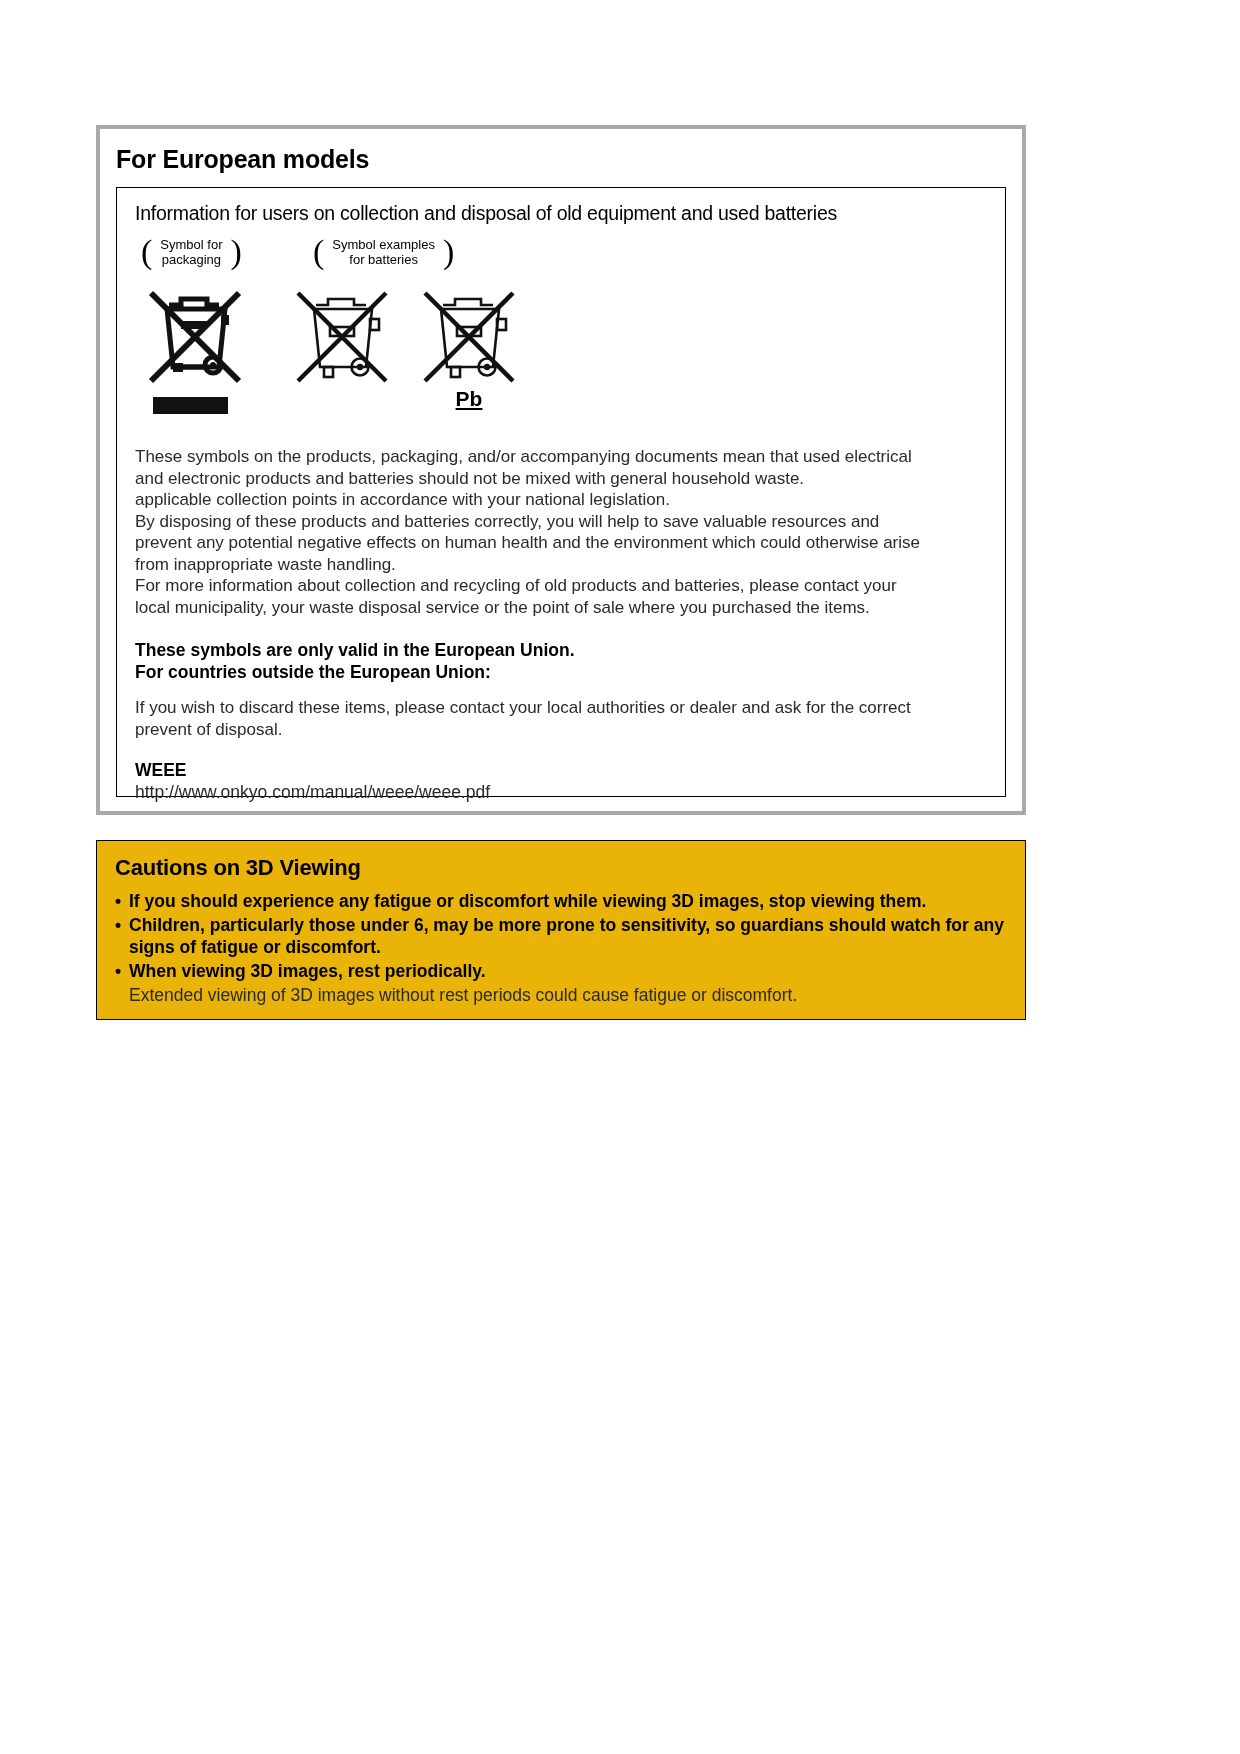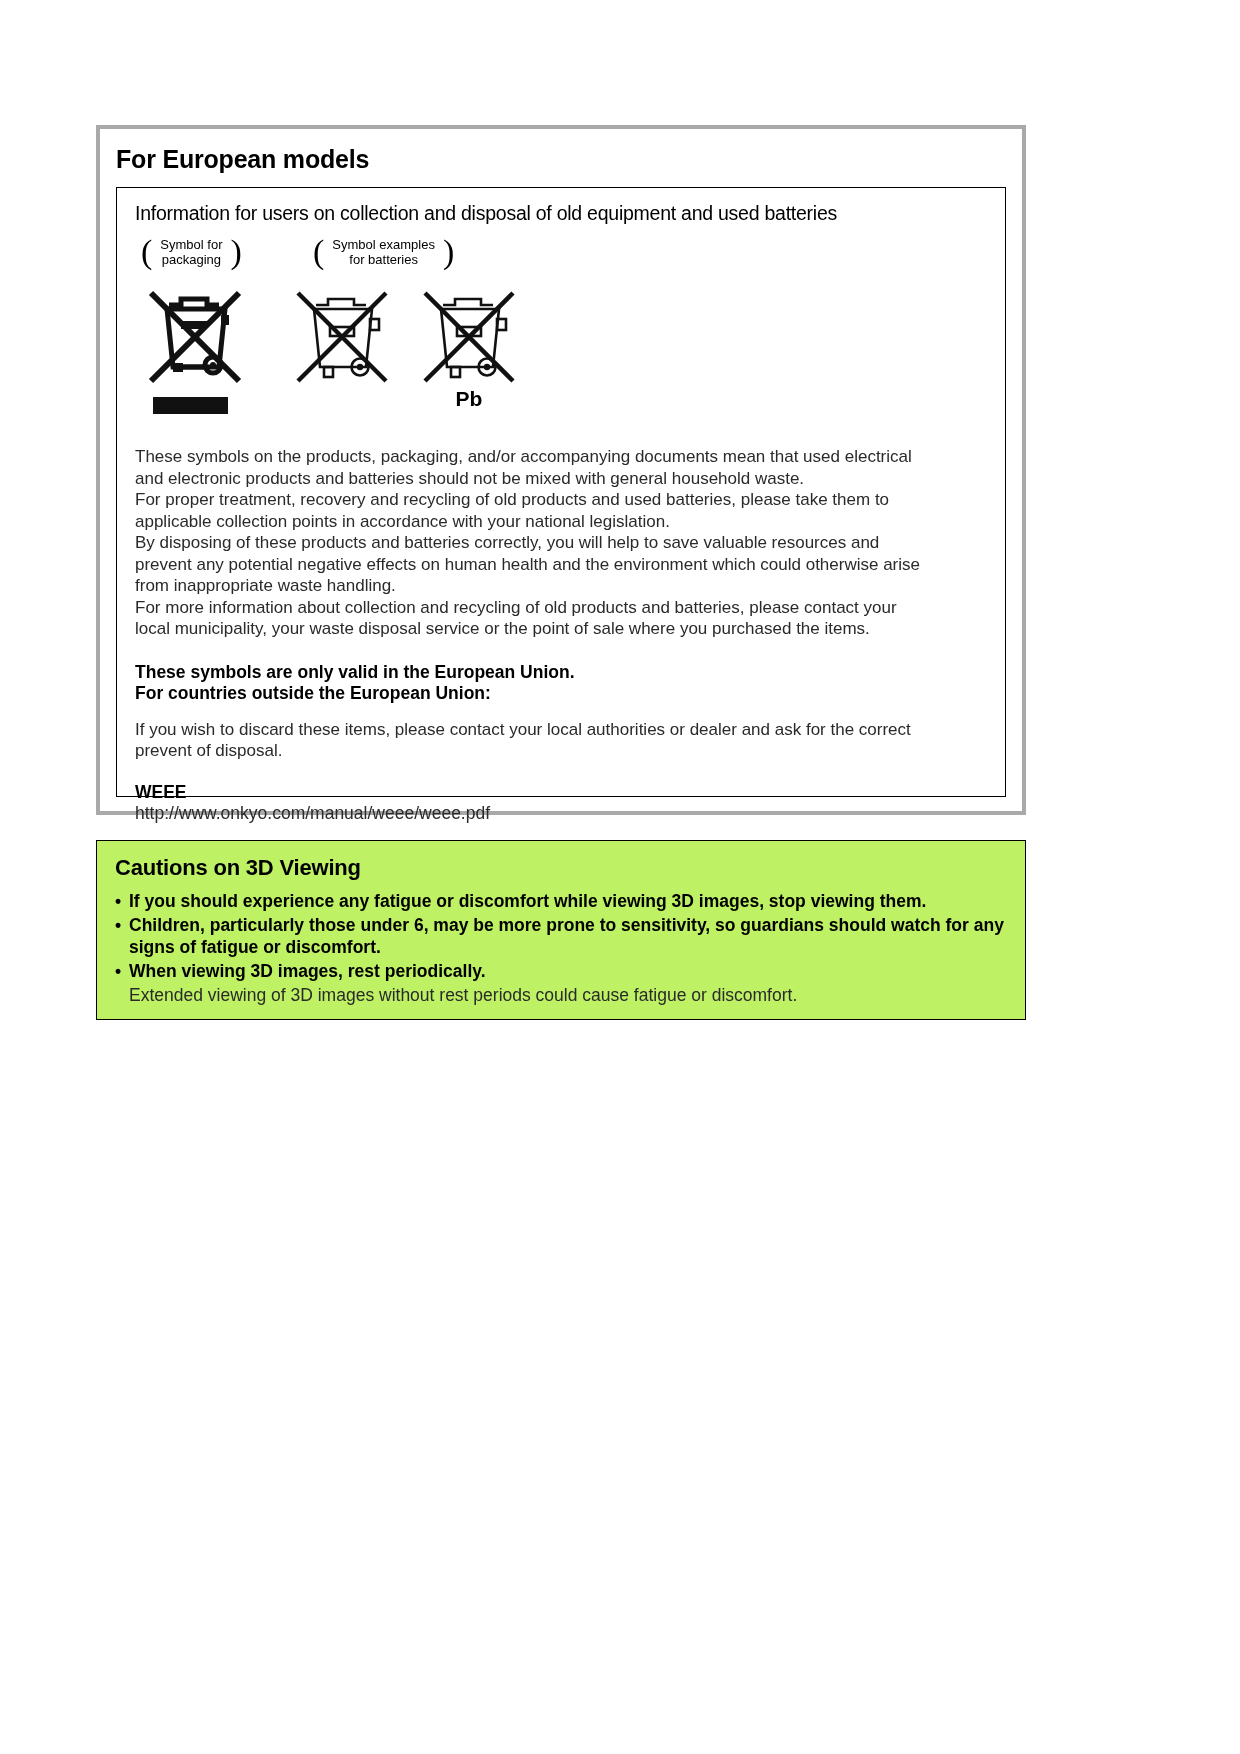--- a/index.html
+++ b/index.html
@@ -115,20 +115,21 @@
 
   .pb-label {
     position: absolute;
     left: 282px;
     top: 150px;
     width: 104px;
     text-align: center;
     font-size: 21px;
     font-weight: bold;
     color: #000000;
+    text-decoration: underline;
   }
 
   
   .body-copy {
     font-size: 17px;
     line-height: 21.5px;
     color: #2a2a2a;
     margin-top: 14px;
   }
   .body-copy p {
@@ -160,21 +161,21 @@
   
   .cautions {
     position: absolute;
     left: 96px;
     top: 840px;
     width: 930px;
     height: 180px;
     border: 1.5px solid #000000;
     box-sizing: border-box;
     padding: 14px 18px;
-    background: #bef264;
+    background: #eab308;
   }
   .cautions-title {
     font-size: 22px;
     font-weight: bold;
     color: #000000;
     letter-spacing: -0.2px;
     margin-bottom: 9px;
   }
   .bullet-row {
     display: flex;
@@ -282,21 +283,20 @@
 
         <div class="black-bar"></div>
 
         <div class="pb-label">Pb</div>
       </div>
 
       <div class="body-copy">
         <p>
           <span class="line">These symbols on the products, packaging, and/or accompanying documents mean that used electrical</span>
           <span class="line">and electronic products and batteries should not be mixed with general household waste.</span>
-          <span class="line">For proper treatment, recovery and recycling of old products and used batteries, please take them to</span>
           <span class="line">applicable collection points in accordance with your national legislation.</span>
           <span class="line">By disposing of these products and batteries correctly, you will help to save valuable resources and</span>
           <span class="line">prevent any potential negative effects on human health and the environment which could otherwise arise</span>
           <span class="line">from inappropriate waste handling.</span>
           <span class="line">For more information about collection and recycling of old products and batteries, please contact your</span>
           <span class="line">local municipality, your waste disposal service or the point of sale where you purchased the items.</span>
         </p>
       </div>
 
       <div class="spacer-lg"></div>

